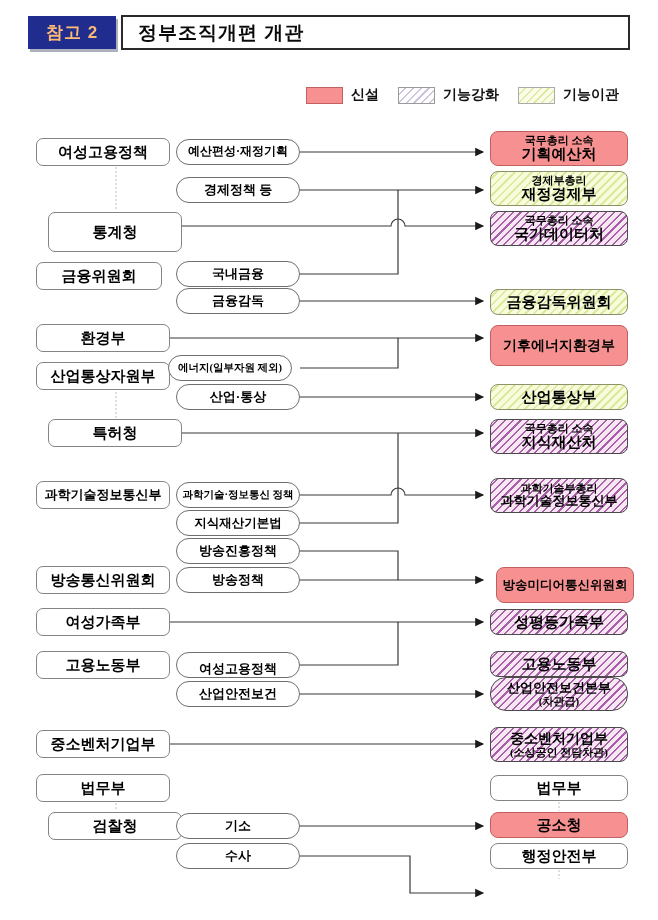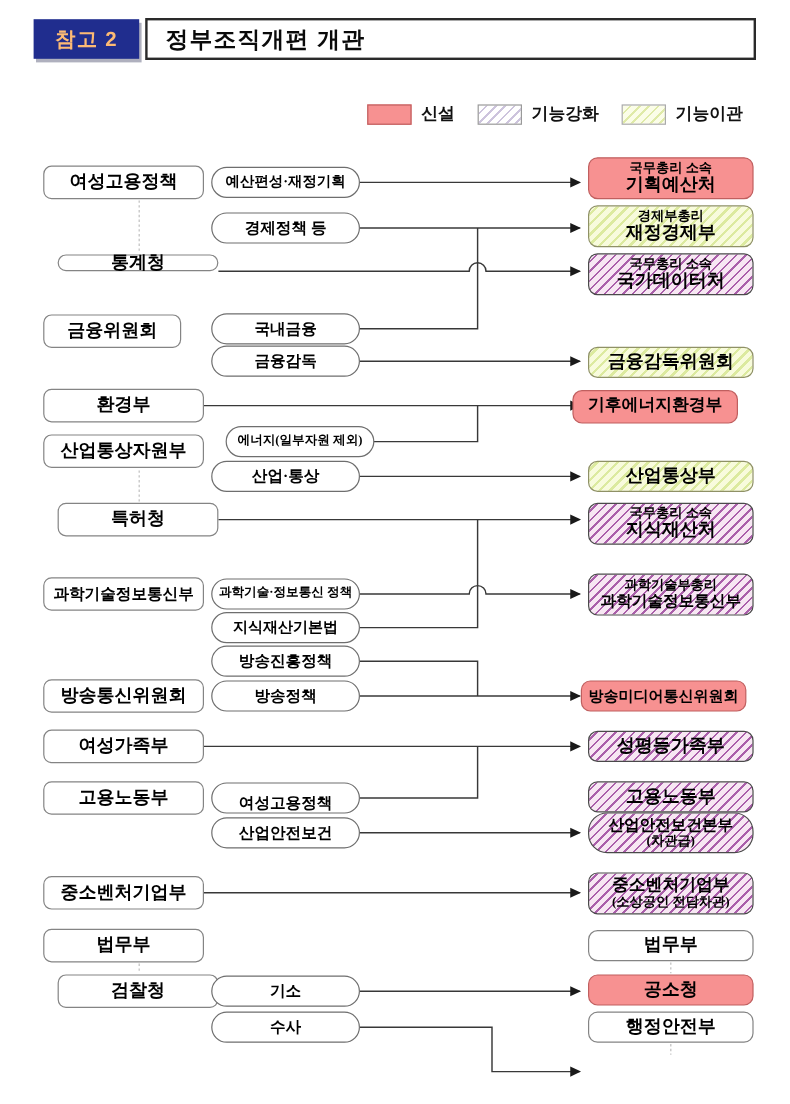--- a/index.html
+++ b/index.html
@@ -96,24 +96,24 @@
         <path d="M116 803 V811" class="edge faint"></path>
         <path d="M559 802 V811" class="edge faint"></path>
         <path d="M559 870 V879" class="edge faint"></path>
       </g>
   </svg>
 
   <div class="nodes" id="nodes">
       <div class="node lbox" style="left: 36px; top: 138px; width: 134px; height: 28px;">
         <div class="line-main">여성고용정책</div>
       </div>
-      <div class="node lbox" style="left: 48px; top: 212px; width: 134px; height: 14px;">
+      <div class="node lbox" style="left: 48px; top: 212px; width: 134px; height: 40px;">
         <div class="line-main">통계청</div>
       </div>
-      <div class="node lbox" style="left: 36px; top: 262px; width: 115px; height: 28px;">
+      <div class="node lbox" style="left: 36px; top: 262px; width: 126px; height: 28px;">
         <div class="line-main">금융위원회</div>
       </div>
       <div class="node lbox" style="left: 36px; top: 324px; width: 134px; height: 28px;">
         <div class="line-main">환경부</div>
       </div>
       <div class="node lbox" style="left: 36px; top: 362px; width: 134px; height: 28px;">
         <div class="line-main">산업통상자원부</div>
       </div>
       <div class="node lbox" style="left: 48px; top: 419px; width: 134px; height: 28px;">
         <div class="line-main">특허청</div>
@@ -144,21 +144,21 @@
       </div>
       <div class="node pill" style="left: 176px; top: 177px; width: 124px; height: 26px;">
         <div class="line-main">경제정책 등</div>
       </div>
       <div class="node pill" style="left: 176px; top: 261px; width: 124px; height: 26px;">
         <div class="line-main">국내금융</div>
       </div>
       <div class="node pill" style="left: 176px; top: 288px; width: 124px; height: 26px;">
         <div class="line-main">금융감독</div>
       </div>
-      <div class="node pill" style="left: 188px; top: 355px; width: 124px; height: 26px;">
+      <div class="node pill" style="left: 168px; top: 355px; width: 124px; height: 26px;">
         <div class="line-main" style="font-size: 10.5px;">에너지(일부자원 제외)</div>
       </div>
       <div class="node pill" style="left: 176px; top: 384px; width: 124px; height: 26px;">
         <div class="line-main">산업·통상</div>
       </div>
       <div class="node pill" style="left: 176px; top: 482px; width: 124px; height: 26px;">
         <div class="line-main" style="font-size: 10.5px;">과학기술·정보통신 정책</div>
       </div>
       <div class="node pill" style="left: 176px; top: 510px; width: 124px; height: 26px;">
         <div class="line-main" style="font-size: 12.5px;">지식재산기본법</div>
@@ -189,35 +189,35 @@
         <div class="line-sub">경제부총리</div>
         <div class="line-main">재정경제부</div>
       </div>
       <div class="node rbox type-enhance" style="left: 490px; top: 211px; width: 138px; height: 35px;">
         <div class="line-sub">국무총리 소속</div>
         <div class="line-main">국가데이터처</div>
       </div>
       <div class="node rbox type-transfer" style="left: 490px; top: 289px; width: 138px; height: 26px;">
         <div class="line-main">금융감독위원회</div>
       </div>
-      <div class="node rbox type-new" style="left: 477px; top: 325px; width: 138px; height: 28px;">
+      <div class="node rbox type-new" style="left: 490px; top: 325px; width: 138px; height: 41px;">
         <div class="line-main" style="font-size: 14px;">기후에너지환경부</div>
       </div>
       <div class="node rbox type-transfer" style="left: 490px; top: 384px; width: 138px; height: 26px;">
         <div class="line-main">산업통상부</div>
       </div>
       <div class="node rbox type-enhance" style="left: 490px; top: 419px; width: 138px; height: 35px;">
         <div class="line-sub">국무총리 소속</div>
         <div class="line-main">지식재산처</div>
       </div>
       <div class="node rbox type-enhance" style="left: 490px; top: 478px; width: 138px; height: 35px;">
         <div class="line-sub">과학기술부총리</div>
         <div class="line-main" style="font-size: 13px;">과학기술정보통신부</div>
       </div>
-      <div class="node rbox type-new" style="left: 484px; top: 567px; width: 138px; height: 26px;">
+      <div class="node rbox type-new" style="left: 496px; top: 567px; width: 138px; height: 36px;">
         <div class="line-main" style="font-size: 12.5px;">방송미디어통신위원회</div>
       </div>
       <div class="node rbox type-enhance" style="left: 490px; top: 609px; width: 138px; height: 26px;">
         <div class="line-main">성평등가족부</div>
       </div>
       <div class="node rbox type-enhance" style="left: 490px; top: 651px; width: 138px; height: 26px;">
         <div class="line-main">고용노동부</div>
       </div>
       <div class="node rbox type-enhance" style="left: 490px; top: 677px; width: 138px; height: 34px; border-radius: 16px;">
         <div class="line-main" style="font-size: 13px;">산업안전보건본부</div>

